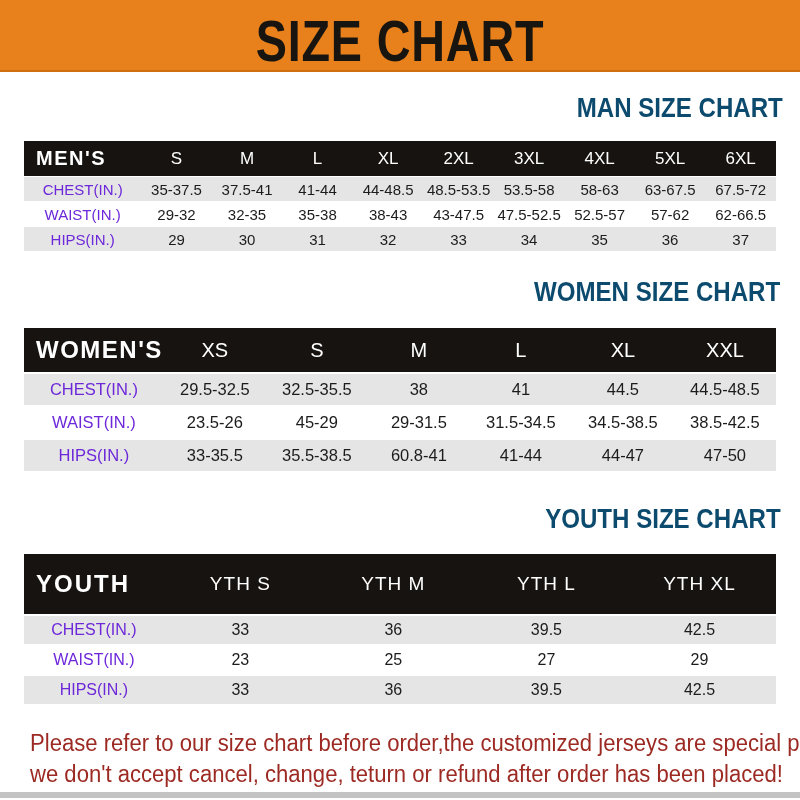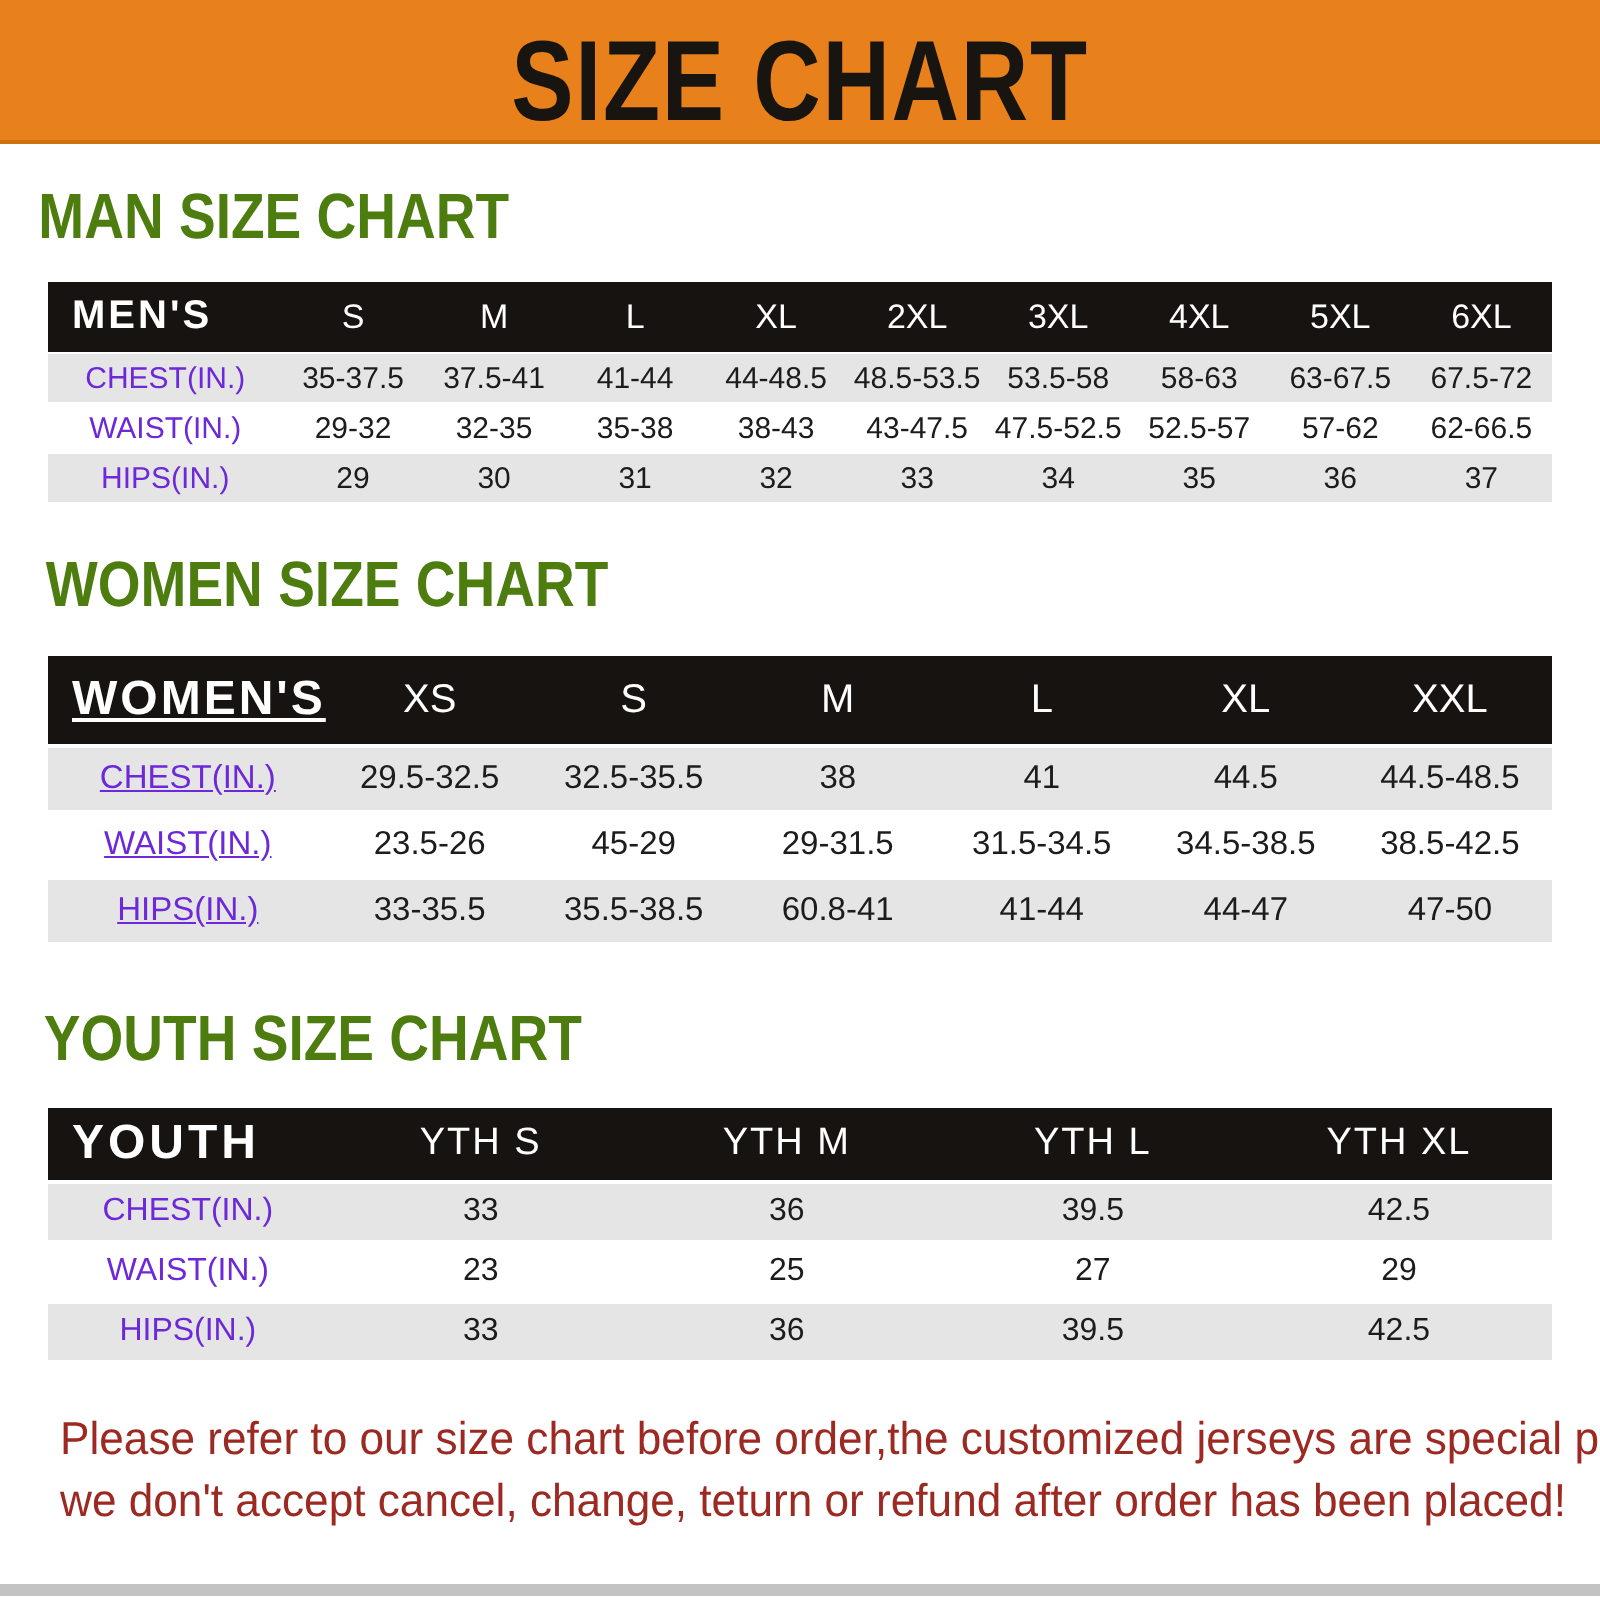--- a/index.html
+++ b/index.html
@@ -22,24 +22,24 @@
     font-weight:700;
     color:#181511;
     letter-spacing:1px;
     transform:scaleX(0.82);
     transform-origin:center;
     white-space:nowrap;
     line-height:1;
   }
   
   .section-title{
-    text-align:left;
-    font-size:32px;
+    text-align:right;
+    font-size:28px;
     font-weight:700;
-    color:#4d7c0f;
+    color:#0c4a6e;
     line-height:36px;
     margin:0;
   }
   .section-title > span{
     display:inline-block;
     transform:scaleX(0.86);
     transform-origin:center;
     white-space:nowrap;
   }
   #man-title{margin-top:18px;}
@@ -87,25 +87,25 @@
   table.men tbody th,table.men tbody td{font-size:15px;}
   table.men tr > :first-child{width:14%;}
 
   
   table.women{margin-top:16px;border-spacing:0 2px;}
   table.women thead tr{height:44px;}
   table.women tbody tr{height:31px;}
   table.women thead th{font-size:20px;}
   table.women th.hdr-label{font-size:24px;}
   table.women tbody th,table.women tbody td{font-size:16.5px;}
-  table.women tr > :first-child{width:17%;text-decoration:underline;}
+  table.women tr > :first-child{width:17%;}
 
   
   table.youth{margin-top:15px;border-spacing:0 2px;}
-  table.youth thead tr{height:36px;}
+  table.youth thead tr{height:60px;}
   table.youth tbody tr{height:28px;}
   table.youth thead th{font-size:19px;letter-spacing:1px;}
   table.youth th.hdr-label{font-size:24px;letter-spacing:2px;}
   table.youth tbody th,table.youth tbody td{font-size:16px;}
   table.youth tr > :first-child{width:17%;}
 
   
   .footer-note{
     margin-top:22px;
     padding-left:30px;

